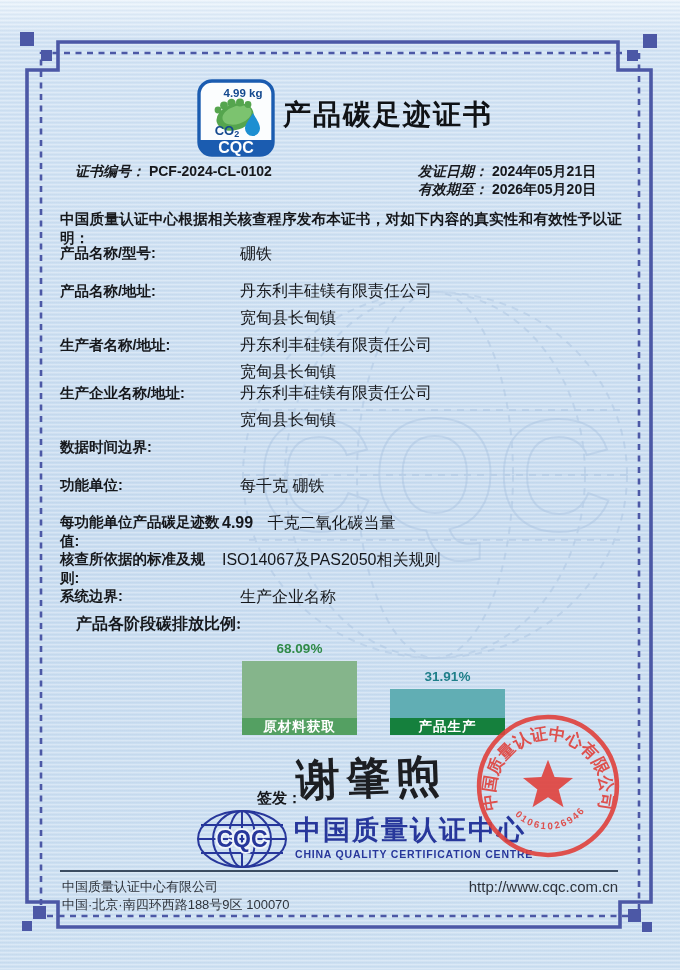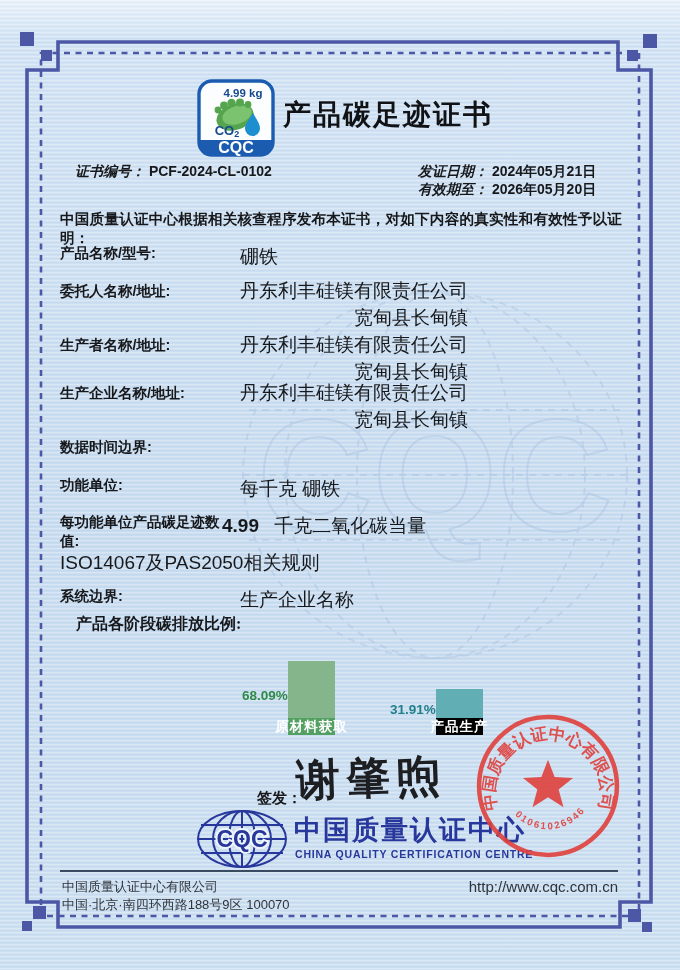--- a/index.html
+++ b/index.html
@@ -23,36 +23,36 @@
   .kai{font-family:"Liberation Serif","DejaVu Serif",serif;font-style:italic;font-weight:bold;}
   .meta-left{left:75px;top:163px;font-size:14px;}
   .meta-right{right:70px;top:163px;font-size:14px;text-align:left;width:192px;}
   .meta-row{white-space:nowrap;}
   .meta-val{font-weight:600;font-style:normal;font-family:"Liberation Sans",sans-serif;}
   .statement{left:60px;top:210px;width:572px;font-size:14.6px;font-weight:600;letter-spacing:.2px;}
   
   .field{position:absolute;left:60px;width:580px;display:flex;}
   .flabel{width:180px;font-weight:bold;font-size:14.5px;flex:none;}
   .flabel.wide{width:162px;}
-  .fvalue{font-size:19px;line-height:27px;margin-top:-5px;text-align:right;}
+  .fvalue{font-size:16px;line-height:27px;margin-top:-5px;}
   .fvalue.single{margin-top:0;line-height:normal;}
   .fv-strong{font-weight:bold;margin-right:10px;}
   .chart-label{left:76px;top:614px;font-size:16px;font-weight:bold;font-family:Liberation Serif, serif;}
   
   .chart{left:0;top:620px;width:680px;height:115px;}
-  .bar-col{position:absolute;bottom:0;width:93px;display:flex;flex-direction:row;justify-content:flex-end;align-items:center;}
+  .bar-col{position:absolute;bottom:0;width:115px;display:flex;flex-direction:column;justify-content:flex-end;align-items:center;}
   .bar-val{font-size:13.5px;font-weight:bold;margin-bottom:5px;}
   .bar-body{position:relative;width:100%;}
   .bar-band{position:absolute;left:0;right:0;bottom:0;height:17px;display:flex;align-items:center;justify-content:center;
     color:#fff;font-size:13.5px;font-weight:bold;letter-spacing:1px;white-space:nowrap;}
   .bar1 .bar-body{background:#85b58b;}
   .bar1 .bar-band{background:#54a062;margin-top:8px;}
   .bar1 .bar-val{color:#2f8a47;}
   .bar2 .bar-body{background:#61aeb4;}
-  .bar2 .bar-band{background:#000000;}
+  .bar2 .bar-band{background:#15803d;}
   .bar2 .bar-val{color:#1f7f8a;}
   
   .sig-label{left:257px;top:789px;font-size:15px;font-weight:bold;}
   .sig-name{left:296px;top:749px;font-size:44px;font-weight:bold;color:#1c1e22;
     font-family:"Liberation Serif","DejaVu Serif",serif;transform:rotate(-2deg);letter-spacing:6px;}
   
   .org-globe{left:195px;top:808px;width:94px;height:62px;}
   .org-cn{left:294px;top:812px;font-size:27px;font-weight:bold;color:#27379b;letter-spacing:2px;}
   .org-en{left:295px;top:848px;font-size:10.5px;font-weight:bold;color:#27379b;letter-spacing:.8px;}
   
@@ -131,21 +131,21 @@
     </div>
   </div>
 
   <div class="abs statement">中国质量认证中心根据相关核查程序发布本证书，对如下内容的真实性和有效性予以证明：</div>
 
   <div class="field" style="top:244px">
     <div class="flabel">产品名称/型号:</div>
     <div class="fvalue single">硼铁</div>
   </div>
   <div class="field" style="top:282px">
-    <div class="flabel">委托人名称/地址:</div>
+    <div class="flabel">产品名称/地址:</div>
     <div class="fvalue">
       <div>丹东利丰硅镁有限责任公司</div>
       <div>宽甸县长甸镇</div>
     </div>
   </div>
   <div class="field" style="top:336px">
     <div class="flabel">生产者名称/地址:</div>
     <div class="fvalue">
       <div>丹东利丰硅镁有限责任公司</div>
       <div>宽甸县长甸镇</div>
@@ -166,20 +166,21 @@
     <div class="fvalue single">每千克 硼铁</div>
   </div>
   <div class="field" style="top:513px">
     <div class="flabel wide">每功能单位产品碳足迹数值:</div>
     <div class="fvalue single">
       <span class="fv-strong">4.99</span>
       <span>千克二氧化碳当量</span>
     </div>
   </div>
   <div class="field" style="top:550px">
+    <div class="flabel wide">核查所依据的标准及规则:</div>
     <div class="fvalue single">ISO14067及PAS2050相关规则</div>
   </div>
   <div class="field" style="top:587px">
     <div class="flabel">系统边界:</div>
     <div class="fvalue single">生产企业名称</div>
   </div>
 
   <div class="abs chart-label">产品各阶段碳排放比例:</div>
 
   <div class="abs chart">

